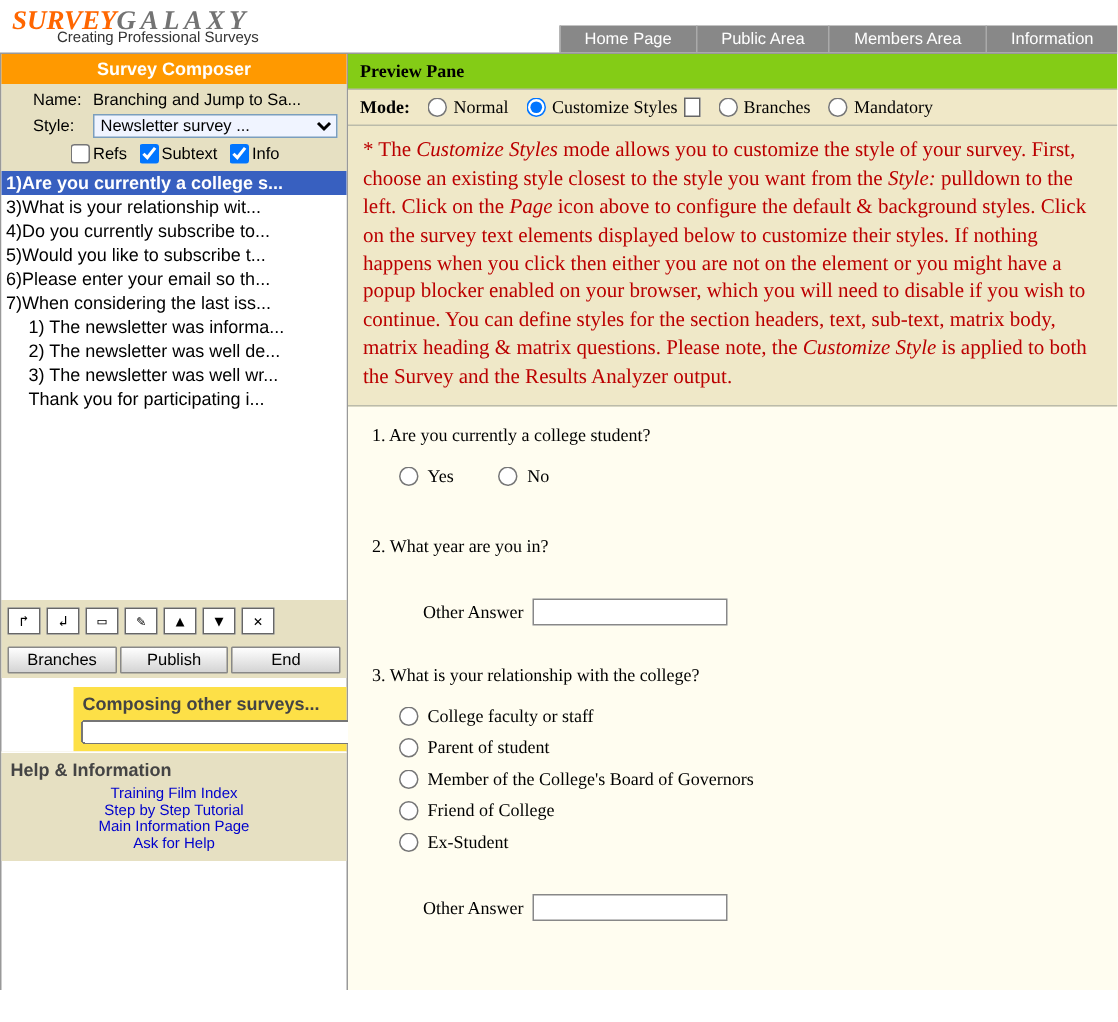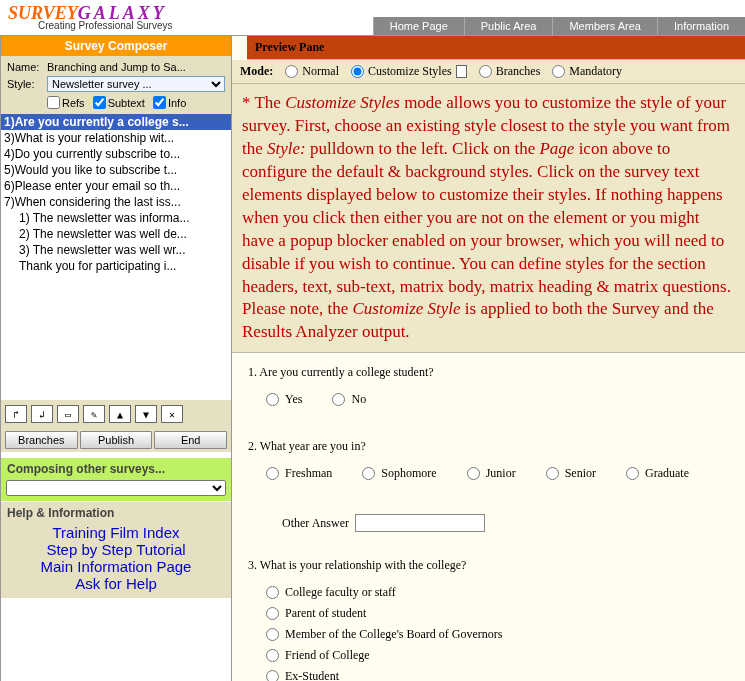--- a/index.html
+++ b/index.html
@@ -1,54 +1,54 @@
 <!DOCTYPE html>
 <html><head>
 <meta charset="utf-8">
 <style>
 * { box-sizing: border-box; margin: 0; padding: 0; }
 body { font-family: Verdana, Arial, sans-serif; font-size: 11px; background: #fff; width: 745px; }
 .header { height: 36px; border-bottom: 1px solid #999; display: flex; position: relative; }
 .logo { padding: 3px 8px 0 8px; }
 .logo-text { font-family: "Comic Sans MS", cursive; font-size: 18px; font-weight: bold; font-style: italic; letter-spacing: 0px; }
 .logo-survey { color: #ff6600; }
-.logo-galaxy { color: #a21caf; letter-spacing: 3px; }
+.logo-galaxy { color: #737373; letter-spacing: 3px; }
 .tagline { font-size: 10px; color: #333; margin-left: 30px; margin-top: -4px; }
 .topnav { position: absolute; right: 0; bottom: 0; display: flex; background: #888; }
 .topnav > div { padding: 3px 16px; color: #fff; border-left: 1px solid #aaa; cursor: pointer; font-size: 11px; }
 .main { display: flex; }
 .left { width: 232px; border-right: 1px solid #999; border-left: 1px solid #999; }
 .right { flex: 1; background: #fffdf0; overflow: hidden; }
 .composer-title { background: #ff9900; color: #fff; text-align: center; padding: 3px; font-weight: bold; font-size: 12px; }
 .composer-body { background: #e6e0c2; padding: 5px 6px; font-size: 11px; }
-.row { display: flex; align-items: center; margin-bottom: 3px; }
+.row { display: flex; align-items: center; margin-bottom: 3px; margin-left: 15px; }
 .row-label { width: 40px; }
 select.style-sel { flex: 1; font-size: 11px; background: #f0f4ff; border: 1px solid #7b9ebd; }
 .checks { display: flex; gap: 8px; margin-top: 4px; margin-left: 40px; }
 .checks label { display: flex; align-items: center; gap: 2px; }
 .qlist { background: #fff; height: 286px; font-size: 12px; }
 .qlist .item { padding: 1px 3px; white-space: nowrap; overflow: hidden; cursor: pointer; }
 .qlist .item.selected { background: #3860c0; color: #fff; font-weight: bold; }
 .qlist .sub { padding-left: 18px; }
 .toolbar { background: #e6e0c2; padding: 5px 4px; display: flex; gap: 4px; flex-wrap: wrap; }
 .tool-btn { width: 22px; height: 18px; background: #fff; border: 1px solid #666; font-size: 10px; display: flex; align-items: center; justify-content: center; cursor: pointer; font-family: monospace; }
 .btn-row { display: flex; gap: 2px; padding: 3px 4px; background: #e6e0c2; }
 .btn { flex: 1; background: linear-gradient(#fefefe,#d4d4d4); border: 1px solid #888; padding: 2px 4px; font-size: 11px; text-align: center; cursor: pointer; border-radius: 1px; }
-.compose-other { background: #bef264; margin-top: 6px; }
+.compose-other { background: #fde047; margin-top: 6px; margin-left: 48px; }
 .compose-other-title { padding: 4px 6px; font-weight: bold; font-size: 12px; color: #444; }
 .compose-other select { width: 220px; margin: 0 5px 5px 5px; font-size: 11px; }
 .help-block { background: #e6e0c2; }
 .help-title { padding: 4px 6px; font-weight: bold; font-size: 12px; color: #444; border-top: 1px solid #fff; }
 .help-links { text-align: center; padding-bottom: 6px; }
-.help-links a { display: block; color: #0000cc; font-size: 15px; text-decoration: none; cursor: pointer; }
-.preview-head { font-family: "Comic Sans MS", cursive; font-size: 12px; padding: 4px 8px; border-bottom: 1px solid #bba; background: #c2410c; font-weight: bold; margin-left: 15px; }
+.help-links a { display: block; color: #0000cc; font-size: 10px; text-decoration: none; cursor: pointer; }
+.preview-head { font-family: "Comic Sans MS", cursive; font-size: 12px; padding: 4px 8px; border-bottom: 1px solid #bba; background: #84cc16; font-weight: bold; }
 .mode-row { background: #f0e8c8; padding: 4px 8px; font-family: "Comic Sans MS", cursive; font-size: 12px; display: flex; align-items: center; gap: 12px; flex-wrap: wrap; border-bottom: 1px solid #bba; }
 .mode-row label { display: flex; align-items: center; gap: 4px; cursor: pointer; }
 .mode-row .bold { font-weight: bold; }
-.note-box { background: #efe8c8; padding: 8px 10px; font-family: "Comic Sans MS", cursive; font-size: 17px; color: #bb0000; line-height: 1.35; border-bottom: 1px solid #bba; }
+.note-box { background: #efe8c8; padding: 8px 10px; font-family: "Comic Sans MS", cursive; font-size: 14px; color: #bb0000; line-height: 1.35; border-bottom: 1px solid #bba; }
 .note-box .i { font-style: italic; }
 .survey-body { padding: 12px 16px 20px 16px; font-family: "Comic Sans MS", cursive; font-size: 12px; }
 .q { margin-bottom: 26px; }
 .q-text { margin-bottom: 12px; }
 .opts-h { display: flex; gap: 30px; margin-left: 18px; flex-wrap: wrap; }
 .opts-v { margin-left: 18px; }
 .opts-v .opt, .opts-h .opt { display: flex; align-items: center; gap: 6px; margin-bottom: 6px; cursor: pointer; }
 .other-row { margin-left: 34px; margin-top: 27px; display: flex; align-items: center; gap: 6px; }
 .other-row input { width: 130px; border: 1px solid #888; height: 18px; }
 .page-icon { display:inline-block; width:11px; height:13px; border:1px solid #666; background:#fff; position:relative; vertical-align:middle; }
@@ -173,42 +173,20 @@
               <span>Yes</span>
             </label>
           <label class="opt">
               <input type="radio" name="q1" style="">
               <span>No</span>
             </label>
         </div>
       </div>
       <div class="q">
         <div class="q-text">2.  What year are you in?</div>
-        <div class="opts-h">
-          <label class="opt">
-              <input type="radio" name="q2" style="">
-              <span>Freshman</span>
-            </label>
-          <label class="opt">
-              <input type="radio" name="q2" style="">
-              <span>Sophomore</span>
-            </label>
-          <label class="opt">
-              <input type="radio" name="q2" style="">
-              <span>Junior</span>
-            </label>
-          <label class="opt">
-              <input type="radio" name="q2" style="">
-              <span>Senior</span>
-            </label>
-          <label class="opt">
-              <input type="radio" name="q2" style="">
-              <span>Graduate</span>
-            </label>
-        </div>
         <div class="other-row">
           <span>Other Answer</span>
           <input type="text" style="">
         </div>
       </div>
       <div class="q">
         <div class="q-text">3.  What is your relationship with the college?</div>
         <div class="opts-v">
           <label class="opt">
               <input type="radio" name="q3" style="">

